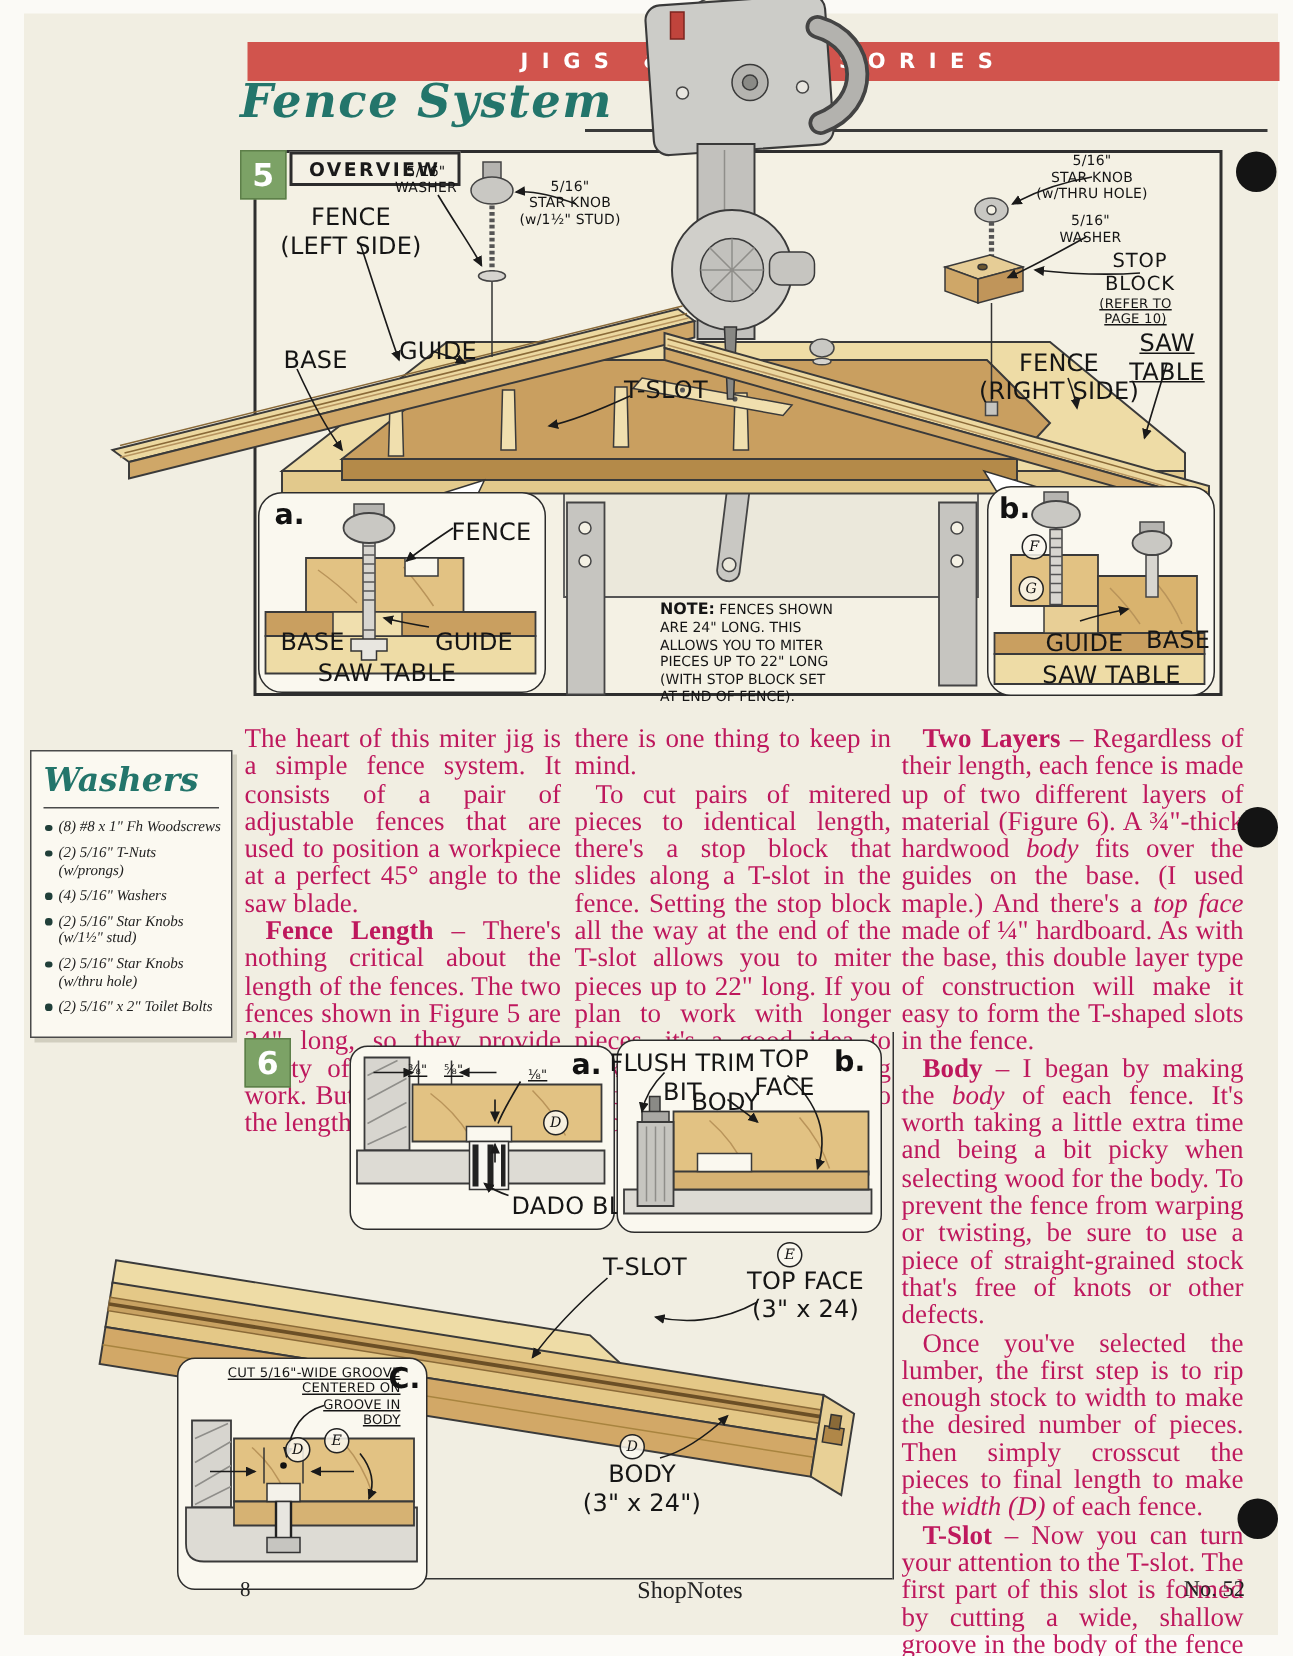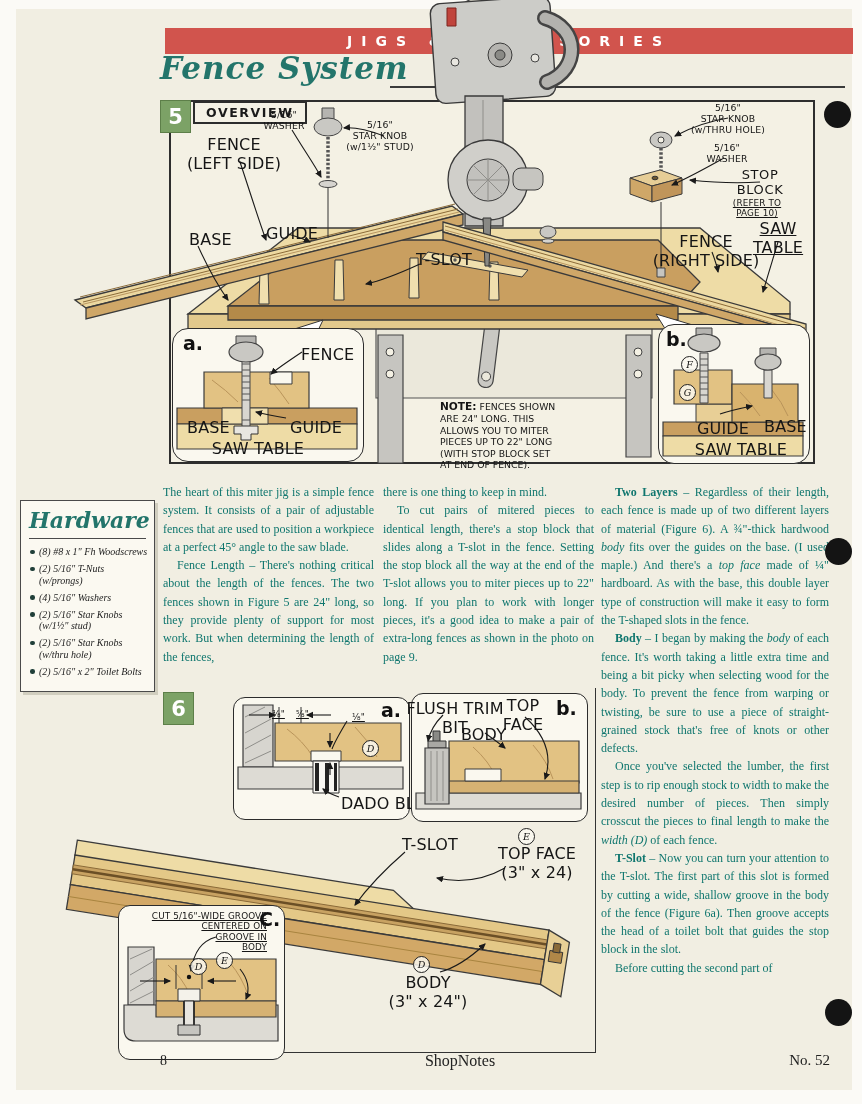--- a/index.html
+++ b/index.html
@@ -32,22 +32,22 @@
         background:rgba(250,248,240,.85);color:#111;}
   .inset{position:absolute;border:1.7px solid #2c2c2c;border-radius:12px;background:#faf8ef;}
   .inset-letter{position:absolute;font:bold 19px "DejaVu Sans",sans-serif;color:#111;}
   .hw{position:absolute;left:20px;top:500px;width:133px;height:190px;border:1.6px solid #4a4a4a;
       background:#fbf9f1;box-shadow:3px 3px 0 rgba(150,145,125,.35);}
   .hw h2{margin:6px 8px 0;font:italic 22px "DejaVu Serif",serif;font-weight:bold;color:#23756b;
          border-bottom:1.6px solid #4a4a4a;padding-bottom:5px;}
   .hw ul{margin:7px 4px 0 8px;padding:0;list-style:none;}
   .hw li{font:italic 10px "Liberation Serif",serif;color:#222;margin-bottom:5.5px;padding-left:10px;position:relative;line-height:1.15;}
   .hw li::before{content:"";position:absolute;left:1px;top:3.5px;width:4.5px;height:4.5px;border-radius:50%;background:#203f39;}
-  .col{position:absolute;font-family:"Liberation Serif",serif;font-size:12px;line-height:18.3px;
-       color:#0f766e;text-align:justify;}
+  .col{position:absolute;font-family:"Liberation Serif",serif;font-size:18px;line-height:18.3px;
+       color:#be185d;text-align:justify;}
   .col p{margin:0;}
   .col p.indent{text-indent:14px;}
   .f6line{position:absolute;background:none;border:0;}
   .footer{position:absolute;font-family:"Liberation Serif",serif;color:#222;}
   svg{position:absolute;overflow:visible;}
   svg *{vector-effect:non-scaling-stroke;}
 </style>
 </head>
 <body>
 
@@ -254,34 +254,34 @@
     <path d="M60,88 C72,84 82,82 92,80" fill="none" stroke="#1a1a1a" stroke-width="1.1" marker-end="url(#arb)"></path>
   </svg>
   <div class="inset-letter" style="left:666px;top:328px;">b.</div>
   <div class="circ" style="left:681px;top:356px;">F</div>
   <div class="circ" style="left:679px;top:384px;">G</div>
   <div class="lbl left s10" style="left:697px;top:420px;">GUIDE</div>
   <div class="lbl left s10" style="left:764px;top:418px;">BASE</div>
   <div class="lbl ctr s10" style="left:741px;top:441px;">SAW TABLE</div>
 
   <aside class="hw">
-    <h2>Hardware</h2>
+    <h2>Washers</h2>
     <ul>
         <li>(8) #8 x 1" Fh Woodscrews</li>
         <li>(2) 5/16" T-Nuts (w/prongs)</li>
         <li>(4) 5/16" Washers</li>
         <li>(2) 5/16" Star Knobs (w/1½" stud)</li>
         <li>(2) 5/16" Star Knobs (w/thru hole)</li>
         <li>(2) 5/16" x 2" Toilet Bolts</li>
       </ul>
   </aside>
 
   <div class="col" style="left:163px;top:483px;width:211px;">
       <p><span>The heart of this miter jig is a simple fence system. It consists of a pair of adjustable fences that are used to position a workpiece at a perfect 45° angle to the saw blade.</span></p>
-      <p class="indent"><span style="font-weight: normal;">Fence Length</span><span> – There's nothing critical about the length of the fences. The two fences shown in Figure 5 are 24" long, so they provide plenty of support for most work. But when determining the length of the fences,</span></p>
+      <p class="indent"><span style="font-weight: bold;">Fence Length</span><span> – There's nothing critical about the length of the fences. The two fences shown in Figure 5 are 24" long, so they provide plenty of support for most work. But when determining the length of the fences,</span></p>
     </div>
   <div class="col" style="left:383px;top:483px;width:211px;">
       <p><span>there is one thing to keep in mind.</span></p>
       <p class="indent"><span>To cut pairs of mitered pieces to identical length, there's a stop block that slides along a T-slot in the fence. Setting the stop block all the way at the end of the T-slot allows you to miter pieces up to 22" long. If you plan to work with longer pieces, it's a good idea to make a pair of extra-long fences as shown in the photo on page 9.</span></p>
     </div>
   <div class="col" style="left:601px;top:483px;width:228px;">
       <p class="indent"><span style="font-weight: bold;">Two Layers</span><span> – Regardless of their length, each fence is made up of two different layers of material (Figure 6). A ¾"-thick hardwood </span><span style="font-style: italic;">body</span><span> fits over the guides on the base. (I used maple.) And there's a </span><span style="font-style: italic;">top face</span><span> made of ¼" hardboard. As with the base, this double layer type of construction will make it easy to form the T-shaped slots in the fence.</span></p>
       <p class="indent"><span style="font-weight: bold;">Body</span><span> – I began by making the </span><span style="font-style: italic;">body</span><span> of each fence. It's worth taking a little extra time and being a bit picky when selecting wood for the body. To prevent the fence from warping or twisting, be sure to use a piece of straight-grained stock that's free of knots or other defects.</span></p>
       <p class="indent"><span>Once you've selected the lumber, the first step is to rip enough stock to width to make the desired number of pieces. Then simply crosscut the pieces to final length to make the </span><span style="font-style: italic;">width (D)</span><span> of each fence.</span></p>
       <p class="indent"><span style="font-weight: bold;">T-Slot</span><span> – Now you can turn your attention to the T-slot. The first part of this slot is formed by cutting a wide, shallow groove in the body of the fence (Figure 6a). Then groove accepts the head of a toilet bolt that guides the stop block in the slot.</span></p>

